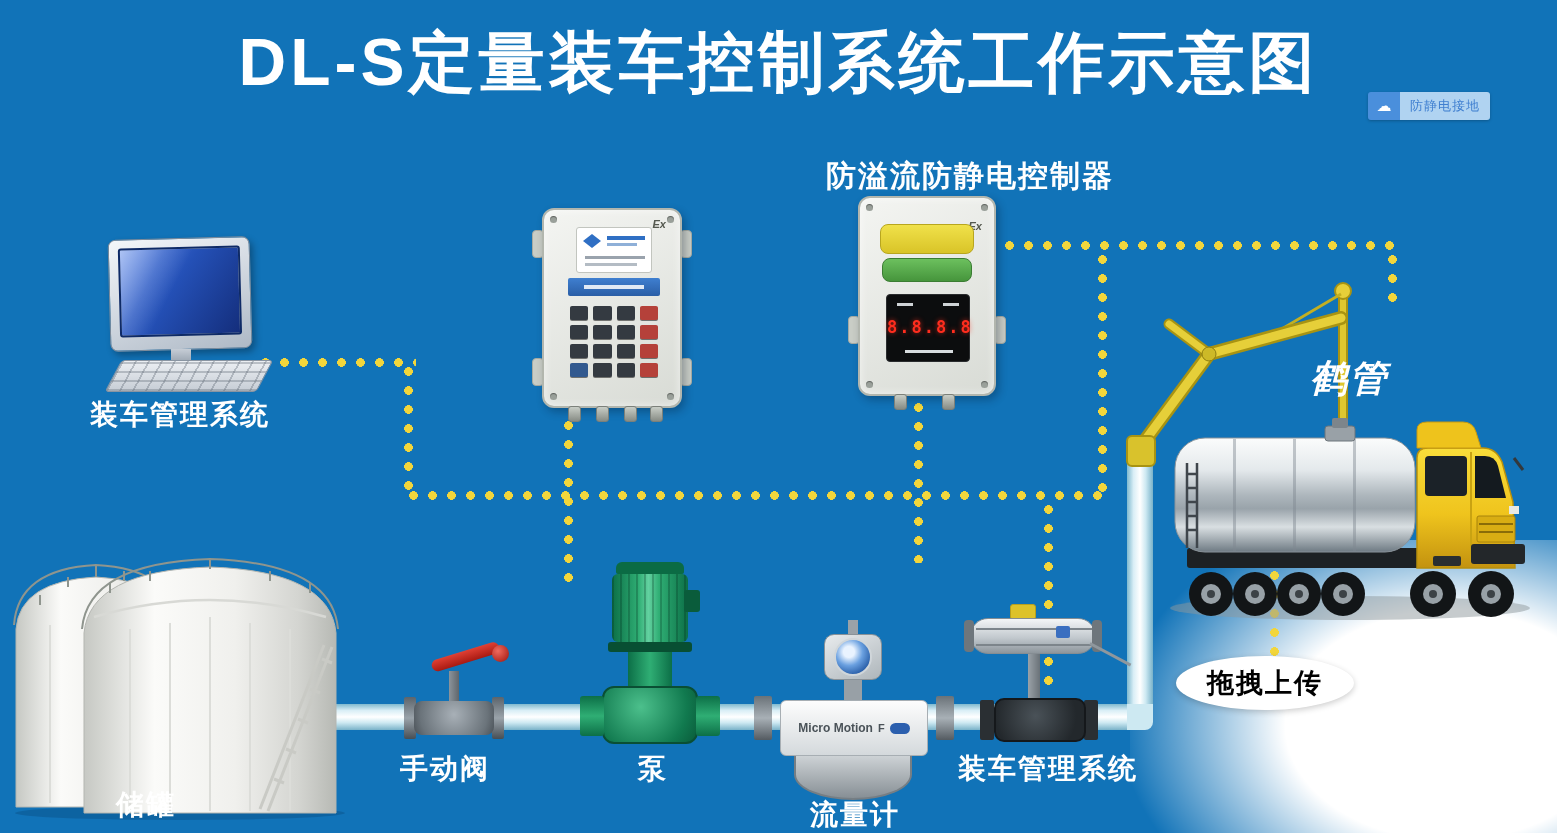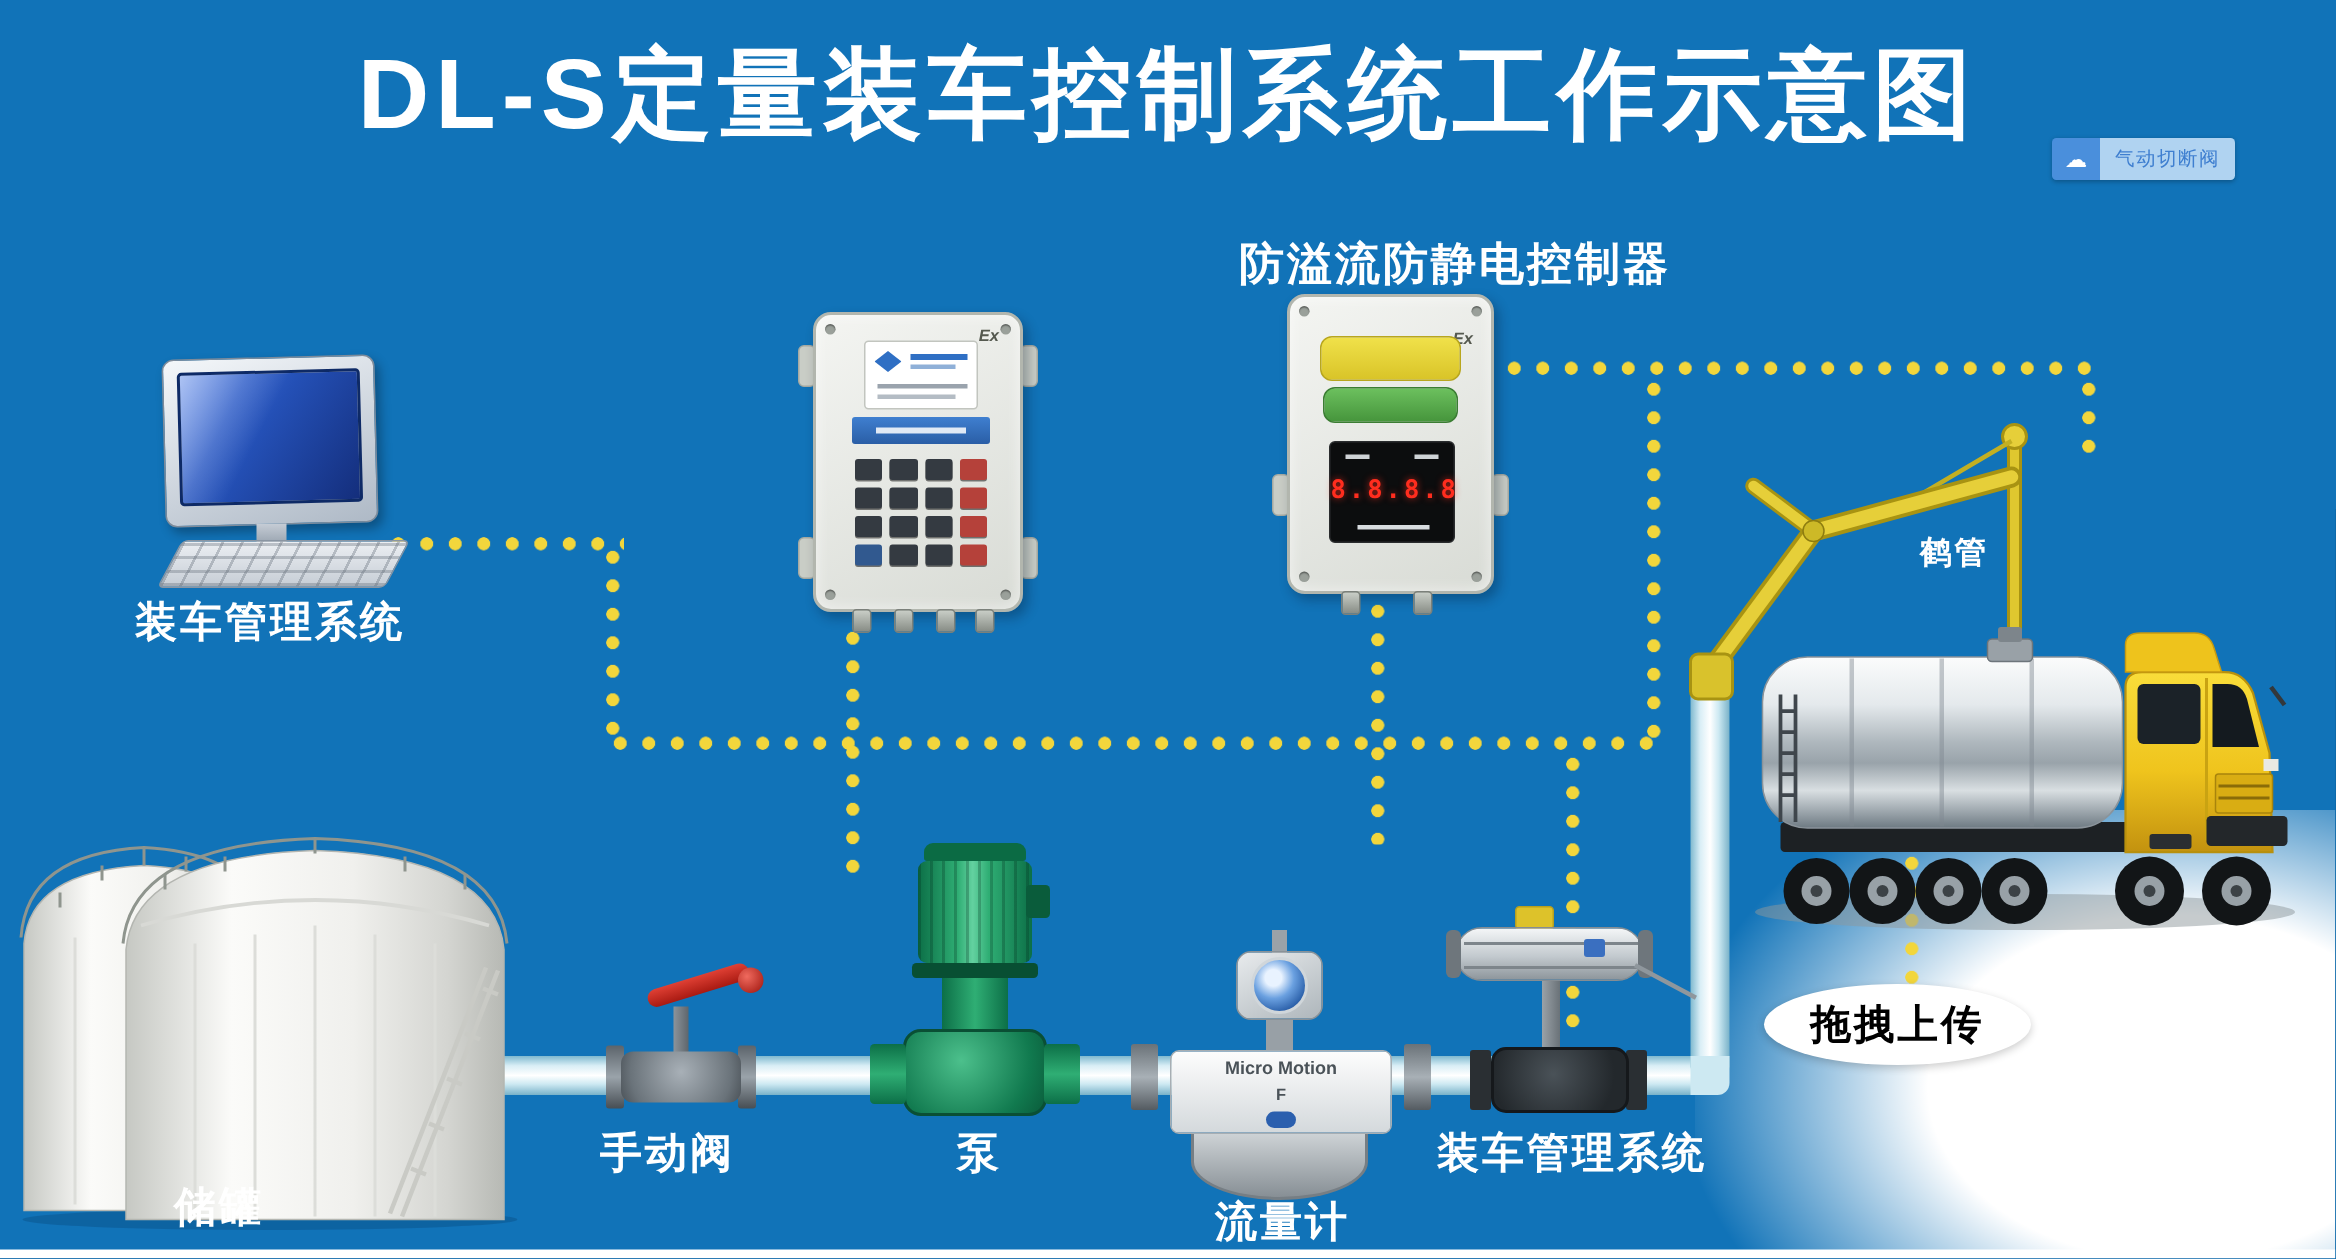--- a/index.html
+++ b/index.html
@@ -35,21 +35,21 @@
 <div id="stage">
 
   <div class="abs" style="left:1130px;top:540px;width:427px;height:299px;z-index:1;
               background:radial-gradient(ellipse 330px 230px at 75% 62%, #ffffff 50%, rgba(255,255,255,0) 100%);"></div>
   <div class="abs" style="left:0;top:833px;width:1557px;height:6px;background:#ffffff;z-index:1;"></div>
 
   <div class="lbl" style="top:18px;left:0;width:100%;text-align:center;font-size:66px;letter-spacing:4px;">DL-S定量装车控制系统工作示意图</div>
 
   <div class="abs" style="left:1368px;top:92px;height:28px;display:flex;z-index:9;border-radius:3px;overflow:hidden;box-shadow:0 1px 3px rgba(0,0,0,.25);">
     <div style="width:32px;background:#4a8fdc;color:#fff;font-size:15px;display:flex;align-items:center;justify-content:center;">☁</div>
-    <div style="background:rgba(205,228,250,.85);color:#3f7fd0;font-size:13px;display:flex;align-items:center;padding:0 10px;letter-spacing:1px;">气动切断阀</div>
+    <div style="background:rgba(205,228,250,.85);color:#3f7fd0;font-size:13px;display:flex;align-items:center;padding:0 10px;letter-spacing:1px;">防静电接地</div>
   </div>
 
   <div class="dot-h" style="left:256px;top:358px;width:160px;"></div>
   <div class="dot-v" style="left:404px;top:362px;height:138px;"></div>
   <div class="dot-h" style="left:404px;top:491px;width:705px;"></div>
   <div class="dot-v" style="left:564px;top:416px;height:172px;"></div>
   <div class="dot-v" style="left:914px;top:398px;height:165px;"></div>
   <div class="dot-v" style="left:1044px;top:500px;height:190px;"></div>
   <div class="dot-v" style="left:1098px;top:250px;height:245px;"></div>
   <div class="dot-h" style="left:1000px;top:241px;width:395px;"></div>
@@ -204,21 +204,21 @@
   <div class="abs" style="left:752px;top:608px;width:205px;height:195px;z-index:4;">
     <div class="abs" style="left:96px;top:12px;width:10px;height:16px;background:#9aa2a8;"></div>
     <div class="abs" style="left:72px;top:26px;width:58px;height:46px;border-radius:10px;border:1px solid #8a9298;
                 background:linear-gradient(150deg,#e8ebed,#aeb6bb);"></div>
     <div class="abs" style="left:82px;top:30px;width:38px;height:38px;border-radius:50%;border:2px solid #d0d6da;
                 background:radial-gradient(circle at 38% 35%,#e9f3ff 18%,#6aa0e0 45%,#2d62ab 75%,#1c4176);"></div>
     <div class="abs" style="left:92px;top:72px;width:18px;height:20px;background:#98a0a6;"></div>
     <div class="abs" style="left:2px;top:88px;width:18px;height:44px;border-radius:2px;background:linear-gradient(#6a7278,#a8b0b6 50%,#545b61);"></div>
     <div class="abs" style="left:184px;top:88px;width:18px;height:44px;border-radius:2px;background:linear-gradient(#6a7278,#a8b0b6 50%,#545b61);"></div>
     <div class="abs" style="left:28px;top:92px;width:148px;height:56px;border-radius:6px;border:1px solid #a7aeb3;
-                background:linear-gradient(#fdfdfd,#d4d9dc);display:flex;align-items:center;justify-content:center;gap:5px;flex-direction:column;">
+                background:linear-gradient(#fdfdfd,#d4d9dc);display:flex;align-items:center;justify-content:center;gap:5px;">
       <span style="font-size:12px;font-weight:700;color:#4a5258;">Micro Motion</span>
       <span style="font-size:11px;font-weight:700;color:#4a5258;">F</span>
       <span style="width:20px;height:11px;border-radius:6px;background:#2b5fae;display:inline-block;"></span>
     </div>
     <div class="abs" style="left:42px;top:148px;width:118px;height:44px;border:2px solid #767e84;border-top:none;
                 border-radius:0 0 120px 120px / 0 0 52px 52px;background:linear-gradient(#cdd2d5,#878f95);"></div>
   </div>
   <div class="lbl" style="left:810px;top:796px;font-size:28px;">流量计</div>
 
   <div class="abs" style="left:952px;top:602px;width:190px;height:158px;z-index:4;">
@@ -248,21 +248,21 @@
       <line x1="26" y1="168" x2="94" y2="76" stroke="#a89312" stroke-width="14" stroke-linecap="round"></line>
       <line x1="94" y1="76" x2="226" y2="40" stroke="#a89312" stroke-width="14" stroke-linecap="round"></line>
       <line x1="94" y1="76" x2="54" y2="46" stroke="#a89312" stroke-width="11" stroke-linecap="round"></line>
       <line x1="26" y1="168" x2="94" y2="76" stroke="#e6cf39" stroke-width="9" stroke-linecap="round"></line>
       <line x1="94" y1="76" x2="226" y2="40" stroke="#e6cf39" stroke-width="9" stroke-linecap="round"></line>
       <line x1="94" y1="76" x2="54" y2="46" stroke="#e6cf39" stroke-width="7" stroke-linecap="round"></line>
       <circle cx="94" cy="76" r="7" fill="#cdb927" stroke="#8d7c10"></circle>
       <rect x="12" y="158" width="28" height="30" rx="5" fill="#d9c22c" stroke="#a89312" stroke-width="2"></rect>
     </svg>
   </div>
-  <div class="lbl" style="left:1280px;top:354px;font-size:21px;">鹤管</div>
+  <div class="lbl" style="left:1310px;top:354px;font-size:37px;font-style:italic;">鹤管</div>
 
   <div class="abs" style="left:1165px;top:408px;width:380px;height:215px;z-index:4;">
     <svg width="380" height="215" viewBox="0 0 380 215">
       <defs>
         <linearGradient id="gTank" x1="0" y1="0" x2="0" y2="1">
           <stop offset="0" stop-color="#fbfcfc"></stop>
             <stop offset=".28" stop-color="#e4e9ec"></stop>
           <stop offset=".5" stop-color="#aeb7bd"></stop>
             <stop offset=".62" stop-color="#99a3aa"></stop>
           <stop offset=".78" stop-color="#d9dfe2"></stop>

